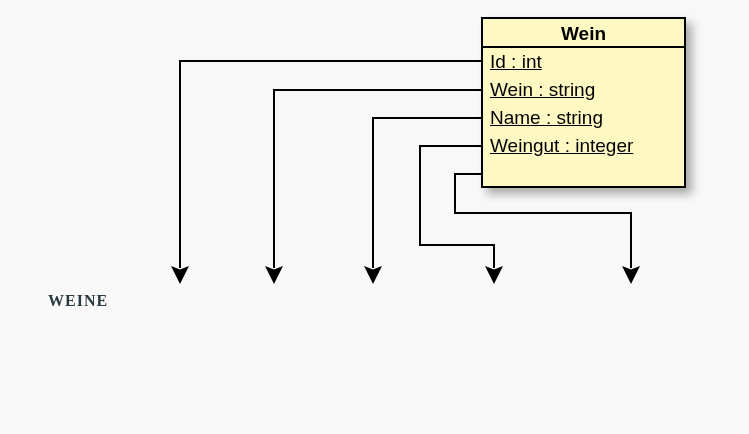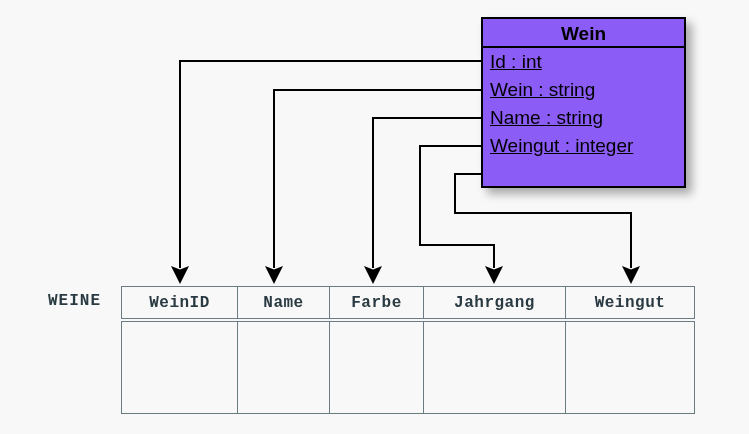--- a/index.html
+++ b/index.html
@@ -29,21 +29,21 @@
     height: 434px;
   }
 
   
   .uml-class {
     position: absolute;
     left: 481px;
     top: 17px;
     width: 205px;
     height: 171px;
-    background: #8b5cf6;
+    background: #fef9c3;
     border: 2px solid #000000;
     box-sizing: border-box;
     box-shadow: 6px 6px 9px rgba(0,0,0,0.32);
     z-index: 5;
   }
   .uml-title {
     height: 29px;
     line-height: 29px;
     text-align: center;
     font-weight: bold;
@@ -64,21 +64,21 @@
     white-space: nowrap;
     box-sizing: border-box;
     text-decoration: underline;
   }
 
   
   .table-label {
     position: absolute;
     left: 48px;
     top: 292px;
-    font-family: Liberation Mono, monospace;
+    font-family: Liberation Serif, serif;
     font-weight: bold;
     font-size: 16px;
     letter-spacing: 1px;
     color: #2a3a42;
     z-index: 4;
   }
   .db-table {
     position: absolute;
     left: 121px;
     top: 286px;
@@ -146,30 +146,14 @@
     <div class="uml-attrs">
       <div class="uml-attr">Id : int</div>
       <div class="uml-attr">Wein : string</div>
       <div class="uml-attr">Name : string</div>
       <div class="uml-attr">Weingut : integer</div>
     </div>
   </div>
 
   <div class="table-label">WEINE</div>
 
-  <div class="db-table">
-    <div class="db-row header-row">
-      <div class="db-cell c0">WeinID</div>
-      <div class="db-cell c1">Name</div>
-      <div class="db-cell c2">Farbe</div>
-      <div class="db-cell c3">Jahrgang</div>
-      <div class="db-cell c4">Weingut</div>
-    </div>
-    <div class="db-row body-row">
-      <div class="db-cell c0"></div>
-      <div class="db-cell c1"></div>
-      <div class="db-cell c2"></div>
-      <div class="db-cell c3"></div>
-      <div class="db-cell c4"></div>
-    </div>
-  </div>
 
 </div>
 
 </body></html>

